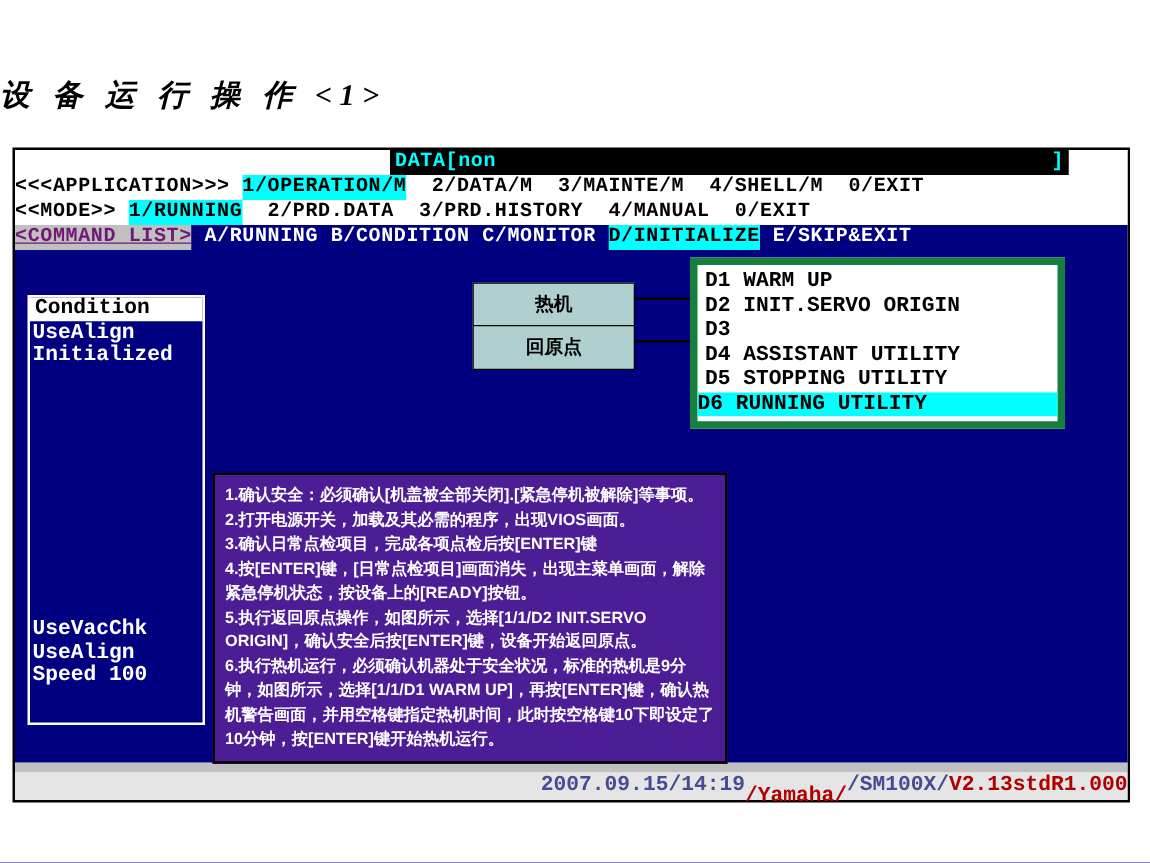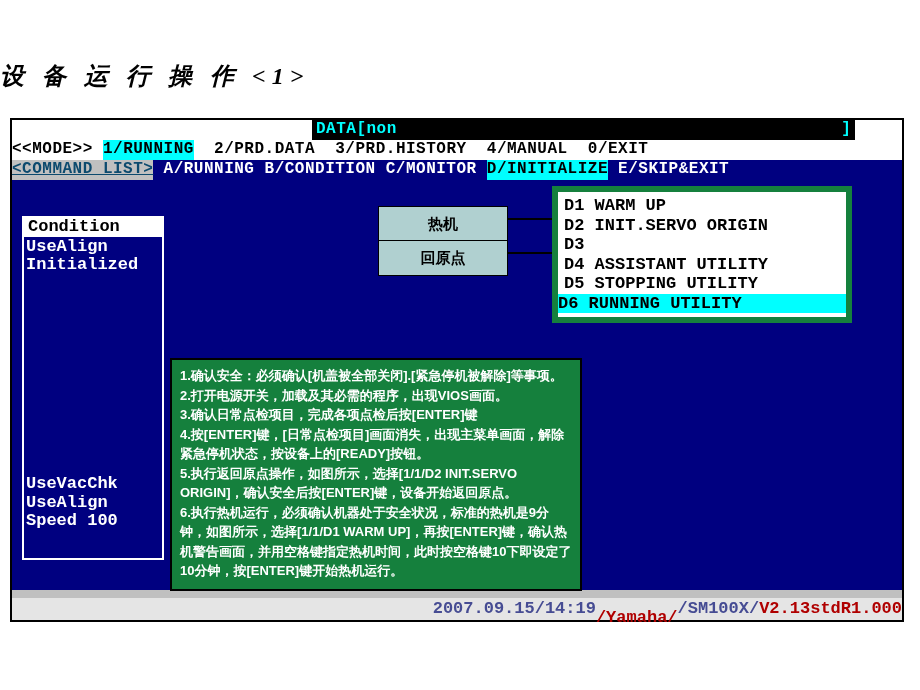--- a/index.html
+++ b/index.html
@@ -36,21 +36,21 @@
     height: 20px;
     align-items: center;
     white-space: pre;
     font-weight: bold;
     letter-spacing: 0.5px;
   }
   .seg { height: 100%; display: inline-flex; align-items: center; }
   .black-on-white { background: #fff; color: #000; }
   .white-on-navy  { background: #000080; color: #fff; }
   .black-on-cyan  { background: #00ffff; color: #000; }
-  .black-on-gray  { background: #c0c0c0; color: #0c4a6e; }
+  .black-on-gray  { background: #c0c0c0; color: #701a75; }
 
   
   .data-row { position: relative; }
   .data-cap {
     position: absolute;
     left: 300px;
     height: 20px;
     background: #000;
     color: #00ffff;
     font-weight: bold;
@@ -126,21 +126,21 @@
   }
   .menu .hl { background: #00ffff; color: #000; margin: 0 -6px; padding: 0 0; }
 
   
   .instr {
     position: absolute;
     left: 158px;
     top: 178px;
     width: 412px;
     border: 2px solid #000;
-    background: #15803d;
+    background: #4c1d95;
     color: #fff;
     font-family: "SimSun", "Microsoft YaHei", sans-serif;
     font-size: 13px;
     font-weight: bold;
     line-height: 1.5;
     padding: 6px 8px 8px 8px;
   }
 
   
   .statusbar {
@@ -167,20 +167,25 @@
 <body>
 
 <div class="page-title">设 备 运 行 操 作 &lt;1&gt;</div>
 
 <div class="term">
 
   <div class="row black-on-white data-row">
     <div class="data-cap">DATA[non                                            ]</div>
   </div>
 
+  <div class="row black-on-white">
+    <span class="seg">&lt;&lt;&lt;APPLICATION&gt;&gt;&gt; </span>
+    <span class="seg black-on-cyan">1/OPERATION/M</span>
+    <span class="seg">  2/DATA/M  3/MAINTE/M  4/SHELL/M  0/EXIT</span>
+  </div>
 
   <div class="row black-on-white">
     <span class="seg">&lt;&lt;MODE&gt;&gt; </span>
     <span class="seg black-on-cyan">1/RUNNING</span>
     <span class="seg">  2/PRD.DATA  3/PRD.HISTORY  4/MANUAL  0/EXIT</span>
   </div>
 
   <div class="row white-on-navy">
     <span class="seg black-on-gray" style="text-decoration: underline;">&lt;COMMAND LIST&gt;</span>
     <span class="seg"> A/RUNNING B/CONDITION C/MONITOR </span>

